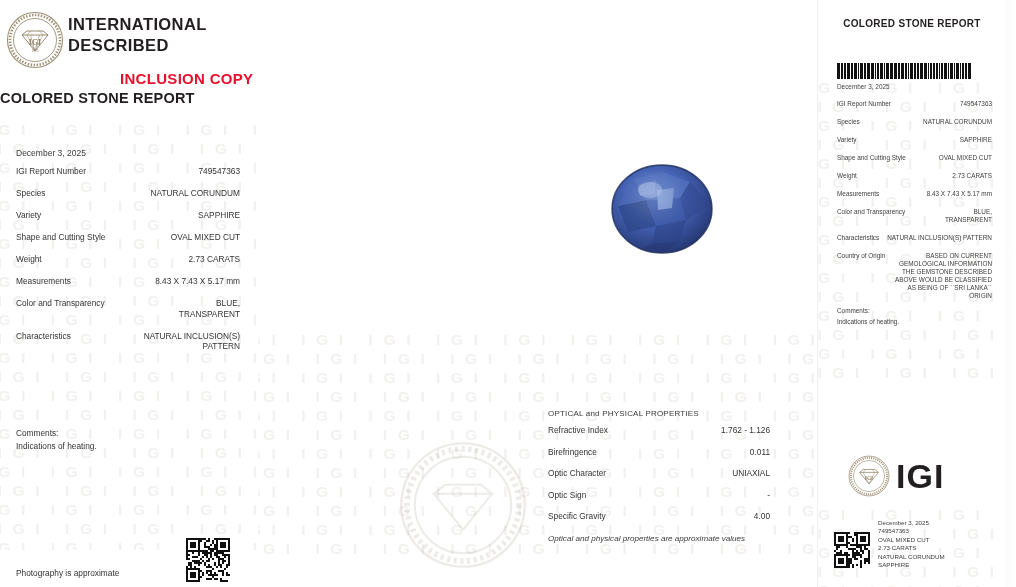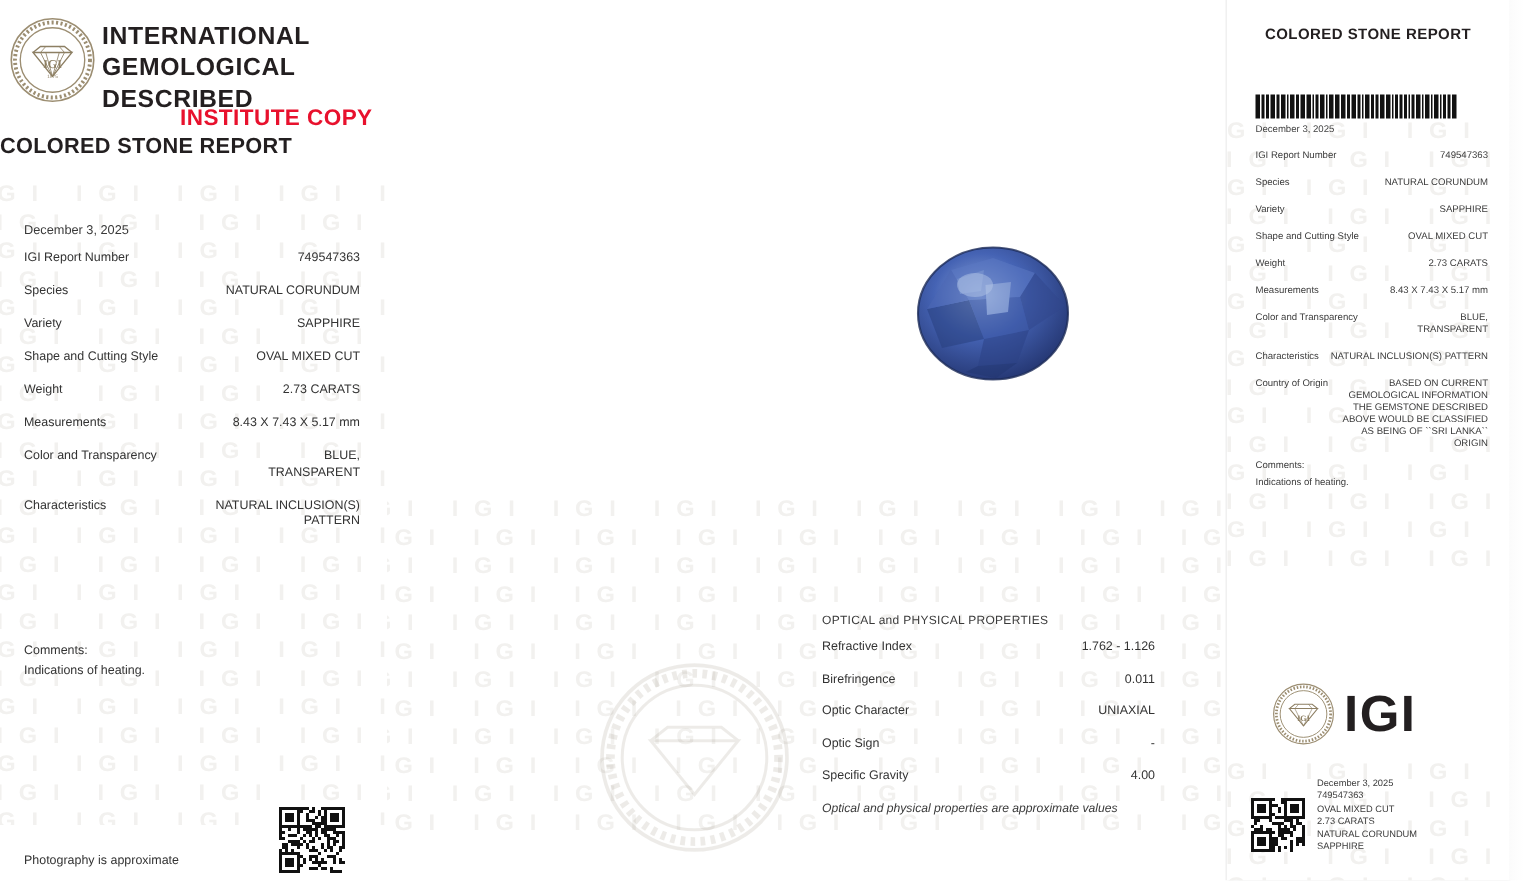--- a/index.html
+++ b/index.html
@@ -223,25 +223,24 @@
         <path d="M16 24 L42 24 L29 40 Z" fill="none" stroke="#8d7f63" stroke-width="0.9"></path>
         <path d="M16 24 L21 20 L37 20 L42 24" fill="none" stroke="#8d7f63" stroke-width="0.9"></path>
         <path d="M21 24 L24.5 20 M37 24 L33.5 20 M21 24 L29 40 M37 24 L29 40 M24.5 24 L29 40 M33.5 24 L29 40" stroke="#8d7f63" stroke-width="0.55" fill="none"></path>
         <text x="29" y="34" font-family="Liberation Serif, serif" font-size="8" font-weight="bold" fill="#8d7f63" text-anchor="middle">IGI</text>
         <text x="29" y="41" font-family="Liberation Sans, sans-serif" font-size="3.2" fill="#8d7f63" text-anchor="middle">1975</text>
       </svg>
     </div>
 
     <div id="hdr-title">
       <div>INTERNATIONAL</div>
-      <div>GEMOLOGICAL</div>
       <div>DESCRIBED</div>
     </div>
 
-    <div id="electronic-copy">INSTITUTE COPY</div>
+    <div id="electronic-copy">INCLUSION COPY</div>
     <div id="left-report-title">COLORED STONE REPORT</div>
 
     <div id="left-date">December 3, 2025</div>
 
     <div class="ltable" id="left-table">
         <div class="lrow">
           <div class="lbl">IGI Report Number</div>
           <div class="val">749547363</div>
         </div>
         <div class="lrow">

